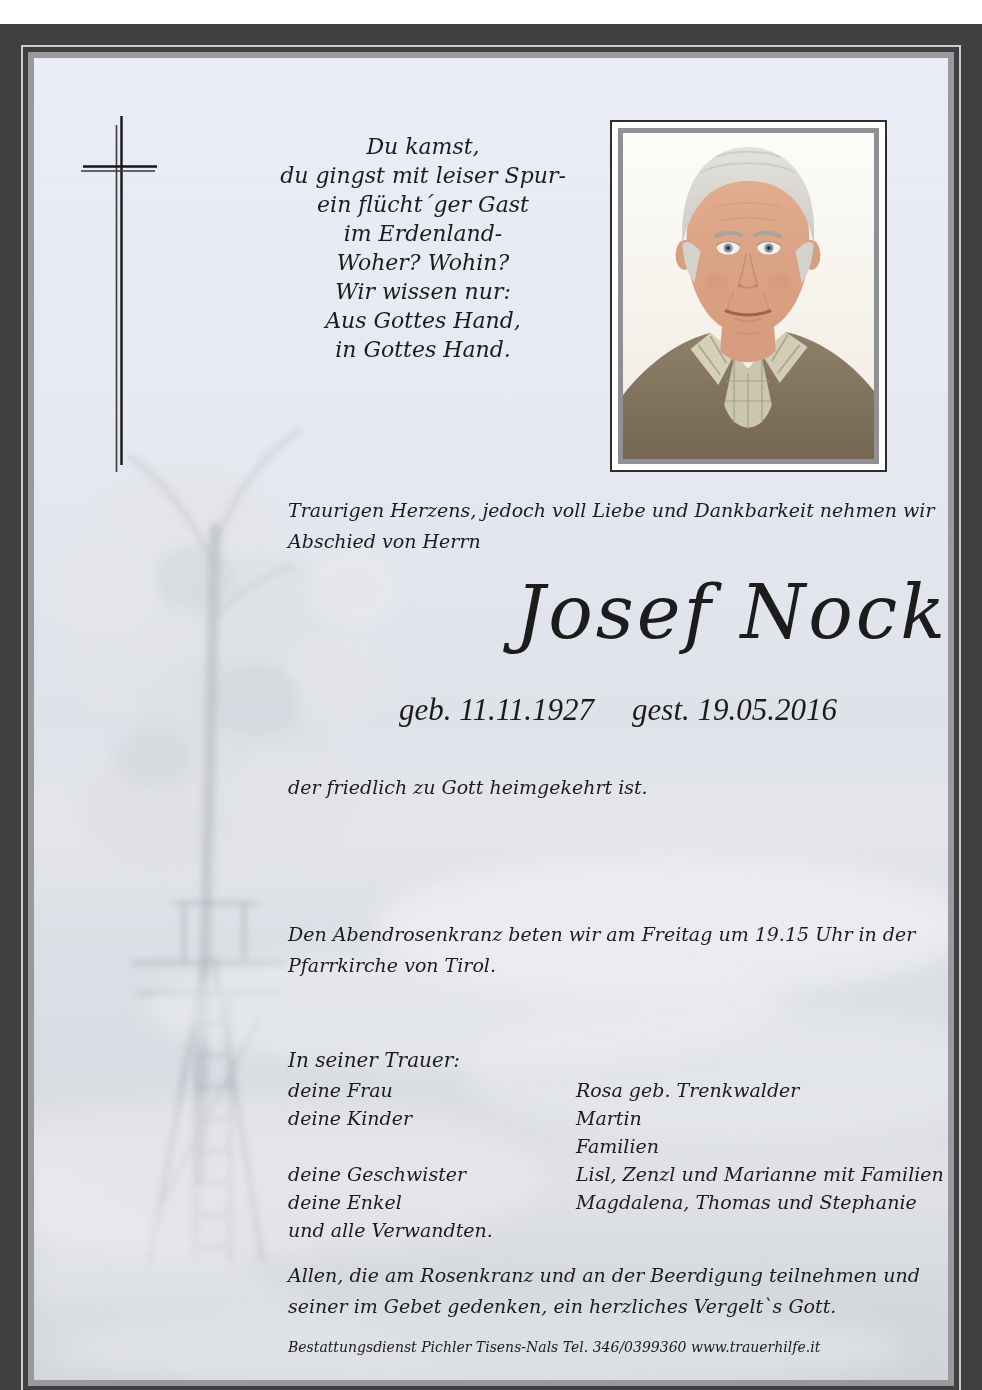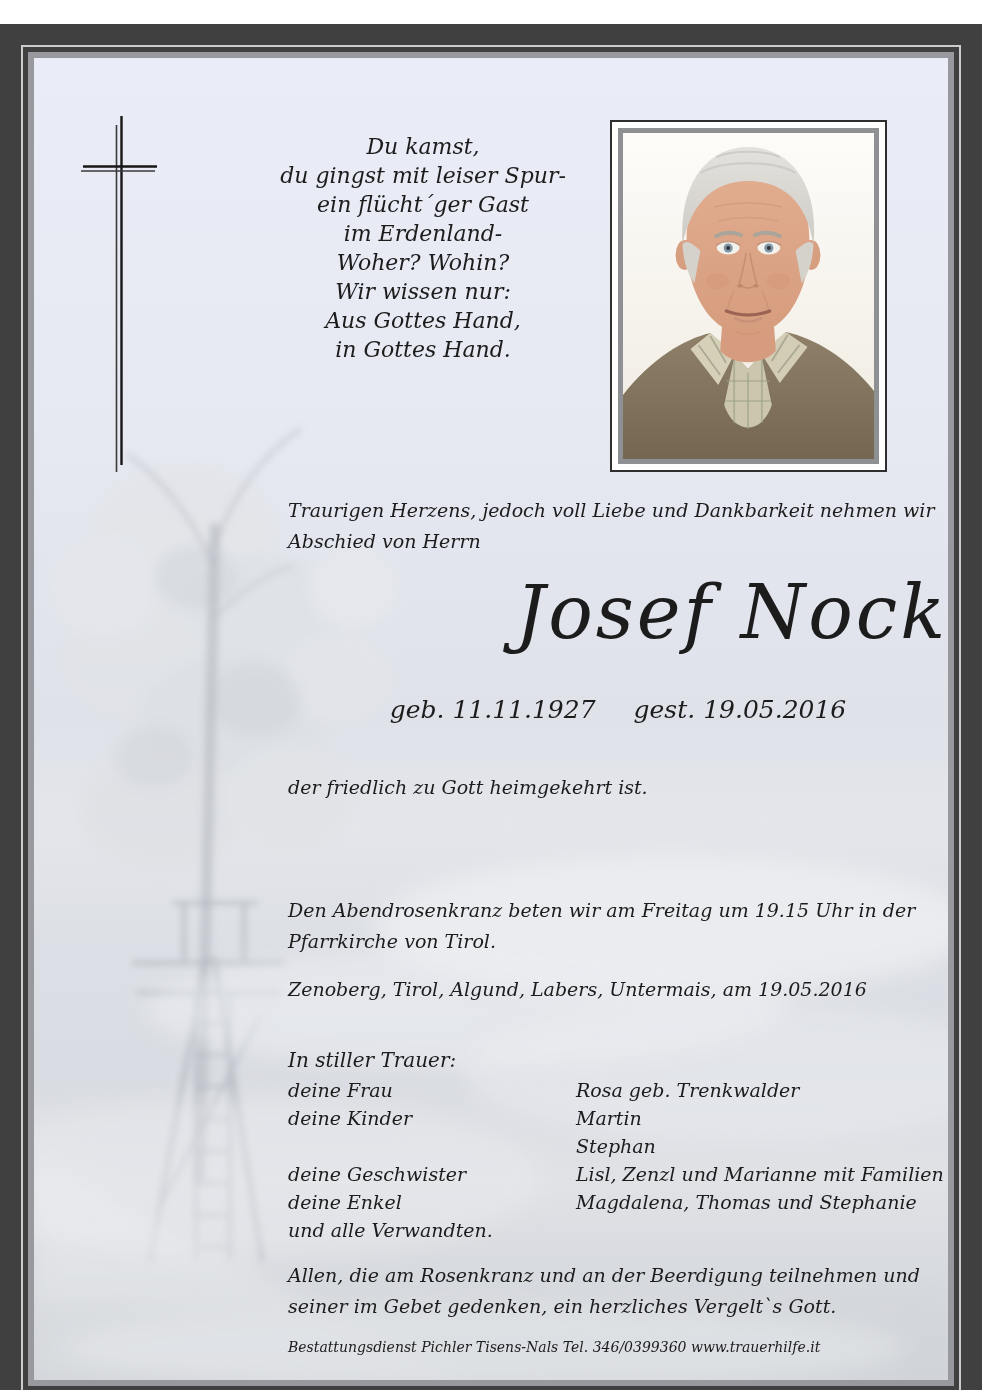--- a/index.html
+++ b/index.html
@@ -20,23 +20,23 @@
   .poem{position:absolute;left:139px;top:74px;width:500px;text-align:center;
         font-size:22px;line-height:29px;white-space:pre-line;}
   .photo{position:absolute;left:576px;top:62px;width:277px;height:352px;
         box-sizing:border-box;border:2px solid #2e2e30;background:#ffffff;padding:6px;}
   .photo-mat{width:100%;height:100%;box-sizing:border-box;border:5px solid #8e9094;overflow:hidden;}
   .photo-mat svg{display:block;width:100%;height:100%;}
   .tblock{position:absolute;left:254px;width:660px;font-size:19px;line-height:31px;}
   .intro{top:437px;}
   .name{position:absolute;left:254px;top:504px;width:660px;text-align:right;
         font-size:74px;line-height:100px;letter-spacing:3px;}
-  .dates{position:absolute;left:254px;top:632px;width:660px;text-align:center;font-size:25px;line-height:40px;}
+  .dates{position:absolute;left:254px;top:632px;width:660px;text-align:center;font-size:31px;line-height:40px;font-family:Liberation Serif, serif;}
   .dates .born{margin-right:38px;}
-  .p1{top:714px;} .p2{top:747px;} .p3{top:837px;} .place{top:916px;}
+  .p1{top:714px;} .p2{top:747px;} .p3{top:861px;} .place{top:916px;}
   .trauer-title{position:absolute;left:254px;top:988px;font-size:20px;line-height:28px;}
   .mourners{position:absolute;left:254px;top:1018px;width:668px;font-size:19px;}
   .mrow{display:flex;height:28px;line-height:28px;}
   .mrow .cl{width:288px;flex:0 0 288px;}
   .mrow .cr{flex:1;white-space:nowrap;}
   .thanks{top:1202px;}
   .funeral{position:absolute;left:254px;top:1276px;width:680px;font-size:14px;
         line-height:26px;white-space:nowrap;}
   .copyright{position:absolute;top:1367px;right:7px;font-family:Liberation Serif, serif;
         font-style:normal;font-size:9px;letter-spacing:1px;color:#8f9094;}
@@ -208,35 +208,34 @@
     <div class="tblock intro">Traurigen Herzens, jedoch voll Liebe und Dankbarkeit nehmen wir Abschied von Herrn</div>
 
     <div class="name">Josef Nock</div>
 
     <div class="dates">
       <span class="born">geb. 11.11.1927</span><span class="died">gest. 19.05.2016</span>
     </div>
 
     <div class="tblock p1">der friedlich zu Gott heimgekehrt ist.</div>
     <div class="tblock p3">Den Abendrosenkranz beten wir am Freitag um 19.15 Uhr in der Pfarrkirche von Tirol.</div>
-    <div class="tblock place">Zenoberg, Tirol, Algund, Labers, Untermais, am 19.05.2016</div>
-
-    <div class="trauer-title">In stiller Trauer:</div>
+
+    <div class="trauer-title">In seiner Trauer:</div>
     <div class="mourners">
       <div class="mrow">
         <span class="cl">deine Frau</span>
         <span class="cr">Rosa geb. Trenkwalder</span>
       </div>
       <div class="mrow">
         <span class="cl">deine Kinder</span>
         <span class="cr">Martin</span>
       </div>
       <div class="mrow">
         <span class="cl"></span>
-        <span class="cr">Stephan</span>
+        <span class="cr">Familien</span>
       </div>
       <div class="mrow">
         <span class="cl">deine Geschwister</span>
         <span class="cr">Lisl, Zenzl und Marianne mit Familien</span>
       </div>
       <div class="mrow">
         <span class="cl">deine Enkel</span>
         <span class="cr">Magdalena, Thomas und Stephanie</span>
       </div>
       <div class="mrow">

